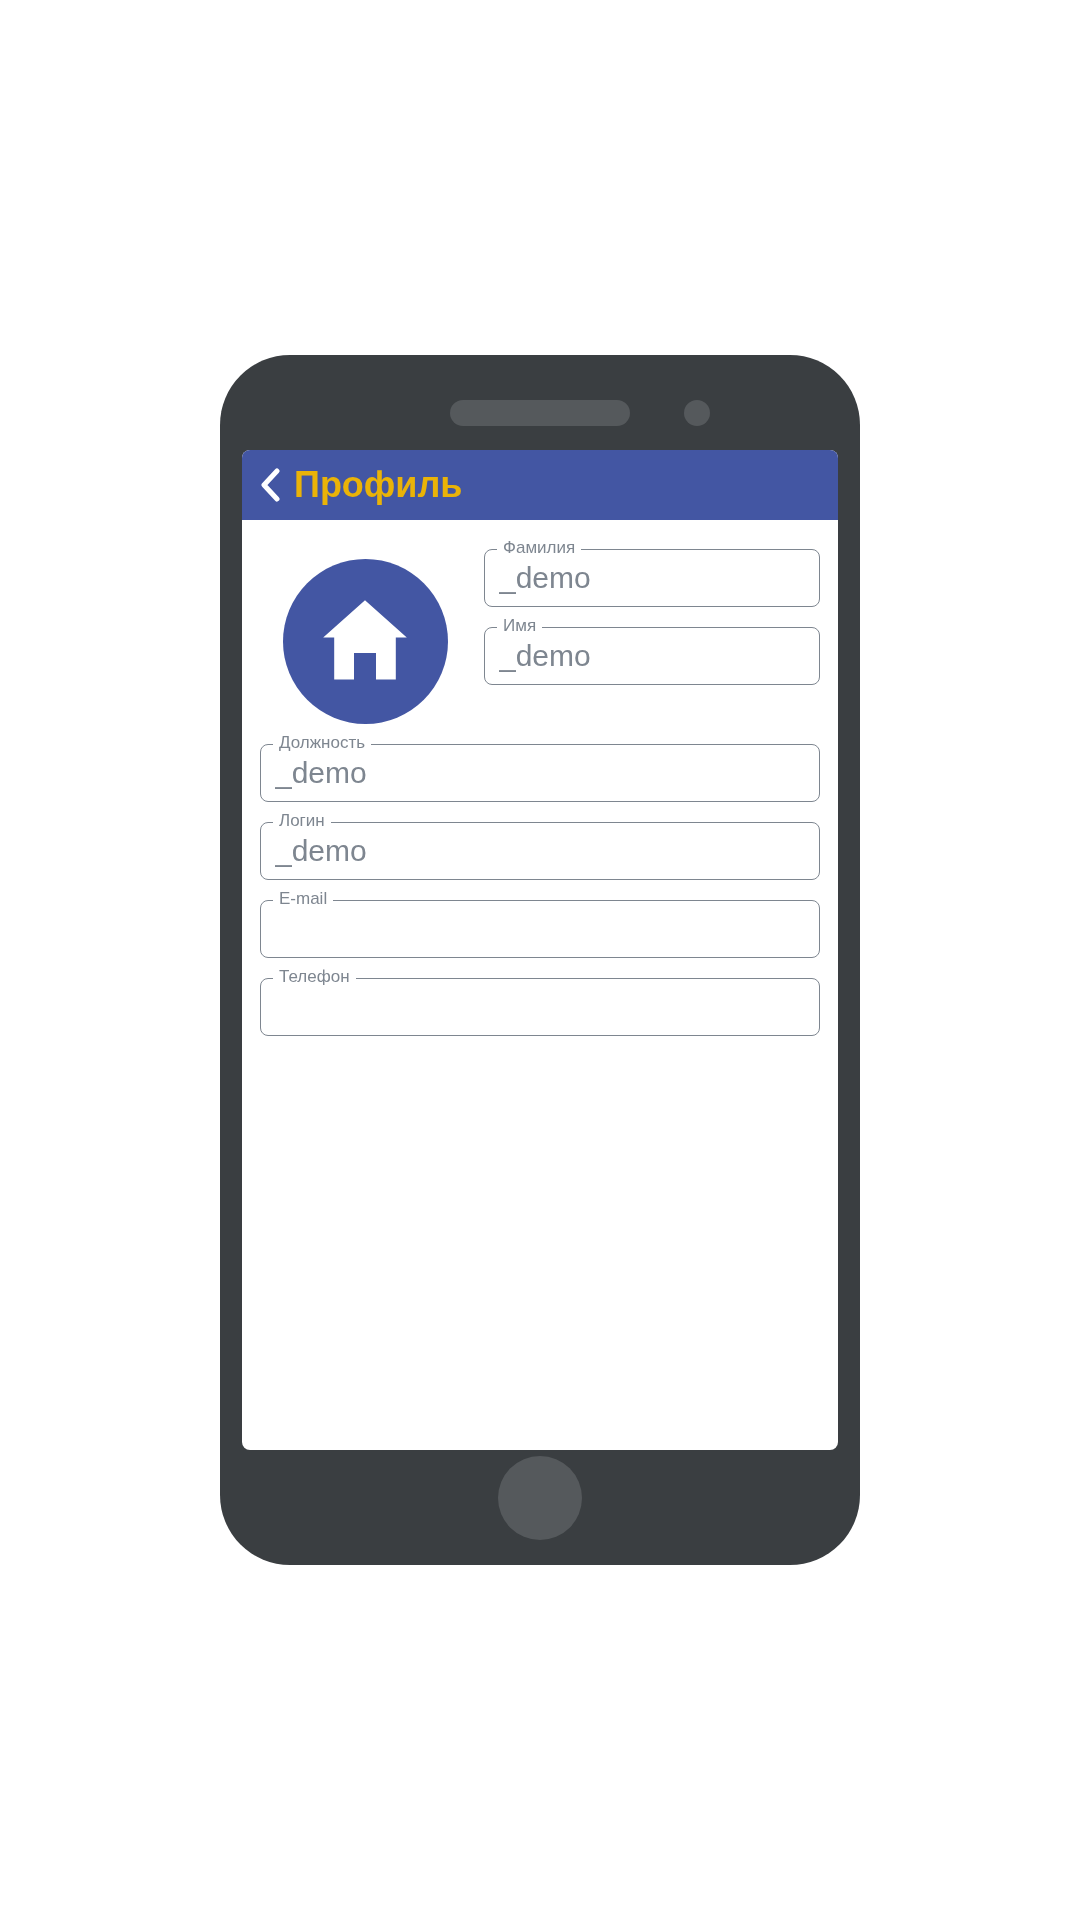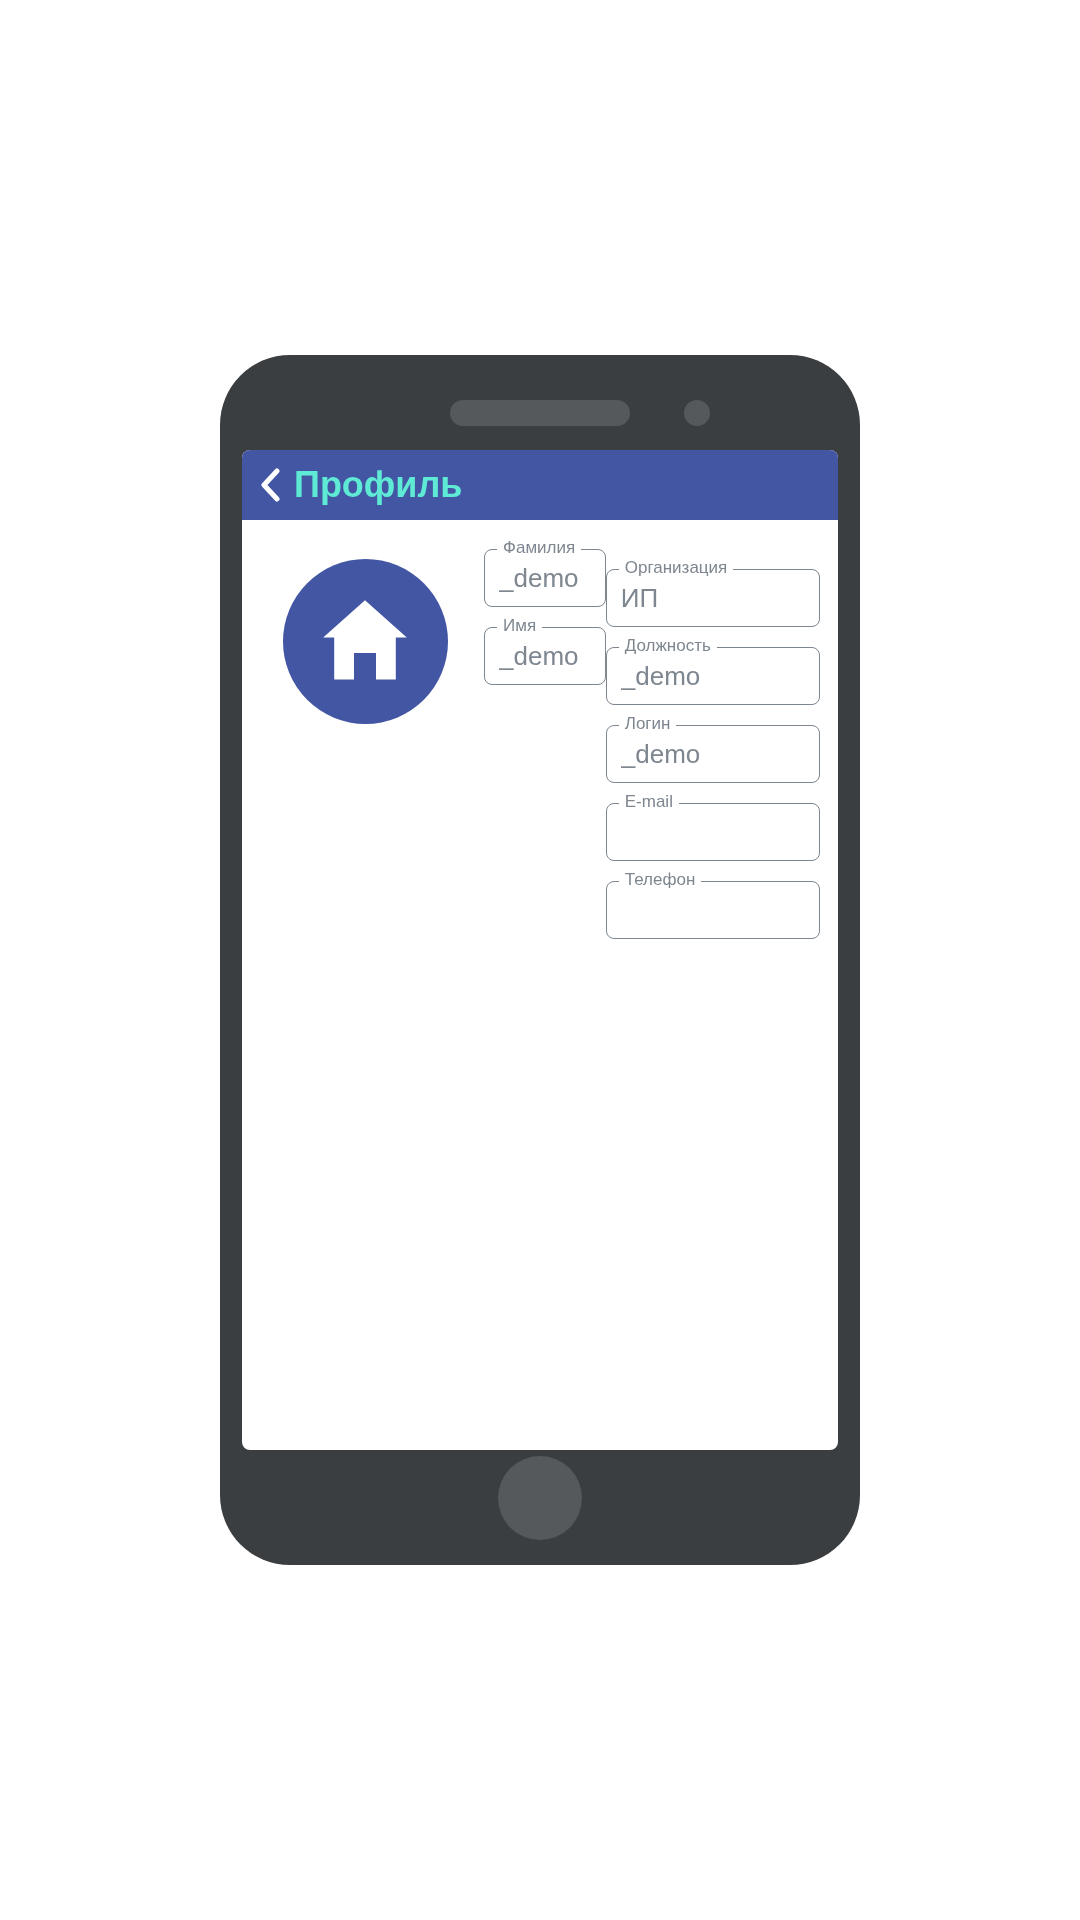--- a/index.html
+++ b/index.html
@@ -53,39 +53,39 @@
       overflow: hidden;
       display: flex;
       flex-direction: column;
     }
     .app-header {
       background: #4356a3;
       height: 70px;
       display: flex;
       align-items: center;
       padding: 0 10px;
-      color: #5eead4;
+      color: #eab308;
     }
     .back-arrow {
       width: 36px;
       height: 40px;
       margin-right: 6px;
       display: flex;
       align-items: center;
       justify-content: center;
     }
     .back-arrow svg { display: block; }
     .header-title {
       font-size: 36px;
       font-weight: bold;
     }
     .form-area {
       padding: 29px 18px 0 18px;
       display: flex;
-      flex-direction: row;
+      flex-direction: column;
     }
     .top-row {
       display: flex;
       gap: 14px;
     }
     .avatar-wrap {
       width: 210px;
       display: flex;
       align-items: flex-start;
       justify-content: center;
@@ -120,21 +120,21 @@
       position: absolute;
       top: -11px;
       left: 12px;
       background: #ffffff;
       padding: 0 6px;
       font-size: 17px;
       color: #7e8690;
       line-height: 1;
     }
     .field-value {
-      font-size: 26px;
+      font-size: 30px;
       color: #7e8690;
       border: none;
       outline: none;
       width: 100%;
       background: transparent;
     }
     .full-fields {
       display: flex;
       flex-direction: column;
       gap: 20px;
@@ -188,24 +188,20 @@
           </div>
           <div class="field-group">
             <span class="field-label">Имя</span>
             <input class="field-value" value="_demo" style="">
           </div>
         </div>
       </div>
 
       <div class="full-fields">
         <div class="field-group">
-          <span class="field-label">Организация</span>
-          <input class="field-value" value="ИП" style="">
-        </div>
-        <div class="field-group">
           <span class="field-label">Должность</span>
           <input class="field-value" value="_demo" style="">
         </div>
         <div class="field-group">
           <span class="field-label">Логин</span>
           <input class="field-value" value="_demo" style="">
         </div>
         <div class="field-group">
           <span class="field-label">E-mail</span>
           <input class="field-value" value="" style="">

